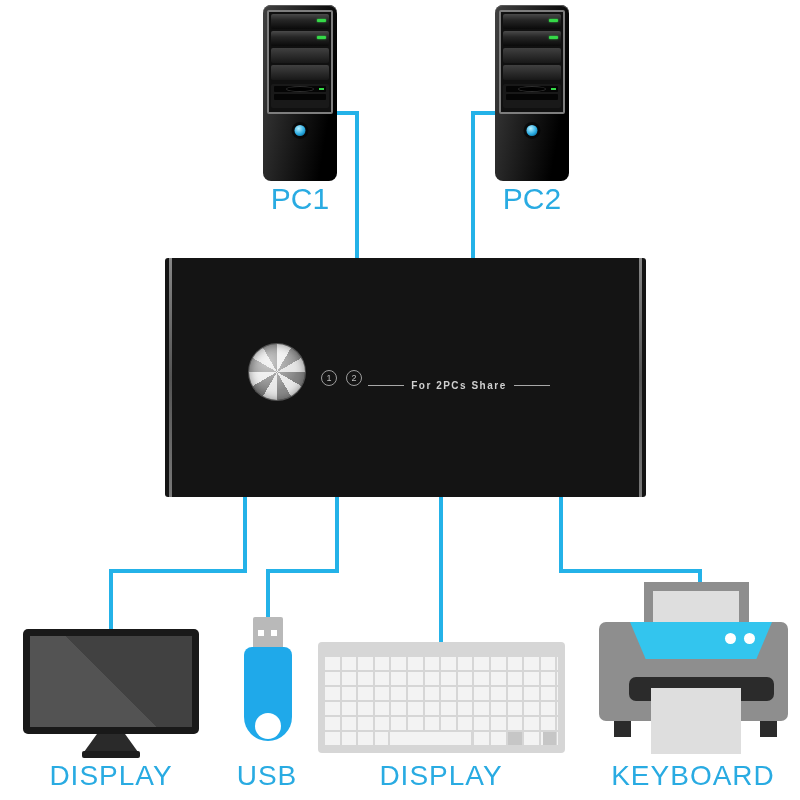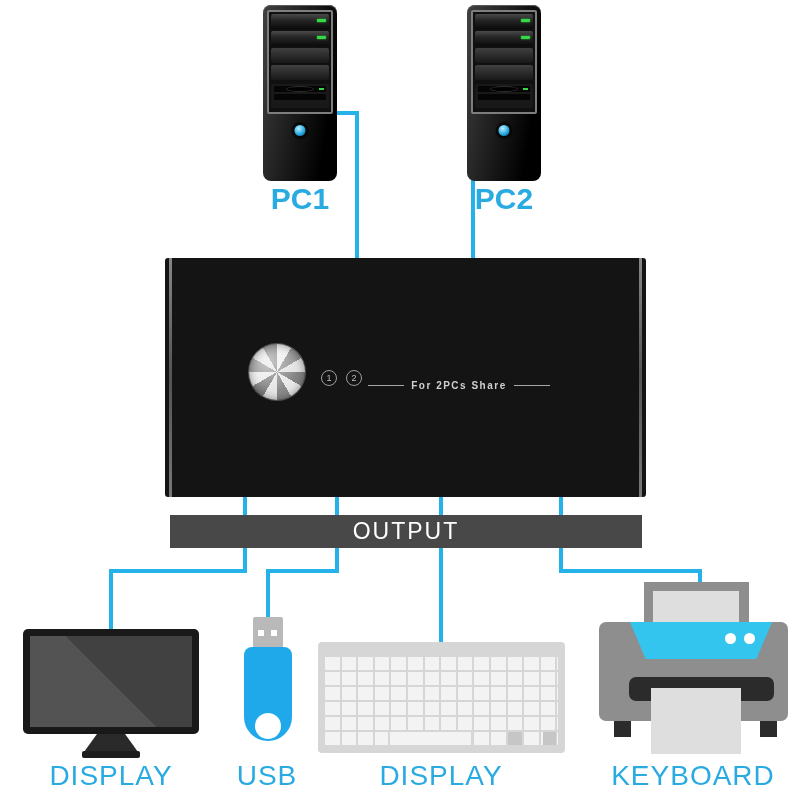--- a/index.html
+++ b/index.html
@@ -42,21 +42,21 @@
   }
   .mini-led{position:absolute;right:2px;top:2px;width:5px;height:2px;background:var(--led_green,#35d948);}
   .power{
     position:absolute;left:50%;top:120px;transform:translateX(-50%);
     width:11px;height:11px;border-radius:50%;
     background:radial-gradient(circle at 38% 32%,#b9f1ff,var(--accent,#29abe2) 55%,#0c6f9e 85%);
     box-shadow:0 0 0 3px rgba(0,0,0,.55);
   }
   .src-label{
     position:absolute;width:74px;text-align:center;top:178px;left:0;
-    color:var(--accent,#29abe2);font-size:30px;line-height:32px;font-weight:bold;
+    color:var(--accent,#29abe2);font-size:30px;line-height:32px;
   }
   
   .box{
     position:absolute;left:165px;top:258px;width:481px;height:239px;z-index:3;
     background:var(--box_black,#141414);border-radius:3px;
   }
   .box::before,.box::after{
     content:"";position:absolute;top:0;bottom:0;width:3px;opacity:.85;
     background:linear-gradient(180deg,#9b9b9b,#5f5f5f 50%,#8a8a8a);
   }
@@ -177,21 +177,21 @@
             <span class="oval"></span>
             <span class="mini-led"></span>
           </div>
         <div class="slot"></div>
       </div>
     </div>
     <div class="power"></div>
     <div class="src-label">PC1</div>
   </div>
 
-  <div class="tower" style="left:467px;top:5px;">
+  <div class="tower" style="left:495px;top:5px;">
     <div class="panel">
       <div class="bay">
           <span class="led"></span>
         </div>
       <div class="bay">
           <span class="led"></span>
         </div>
       <div class="bay plain"></div>
       <div class="bay plain"></div>
       <div class="fdrive">
@@ -215,23 +215,20 @@
     <div class="ind" style="left:181px;">
         <span>2</span>
       </div>
     <div class="box-sub">
       <i class="dash"></i>
       <span>For 2PCs Share</span>
       <i class="dash"></i>
     </div>
   </div>
 
-  <div class="bar" style="left:170px;top:515px;width:472px;height:33px;">
-    <span>OUTPUT</span>
-  </div>
 
   <div class="monitor">
     <div class="bezel">
       <div class="screen"></div>
     </div>
     <div class="neck"></div>
     <div class="base"></div>
   </div>
 
   <div class="usb-conn">

